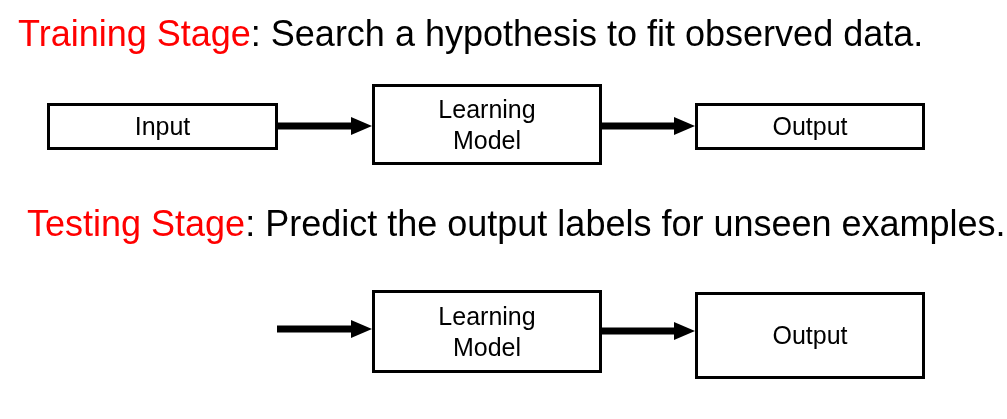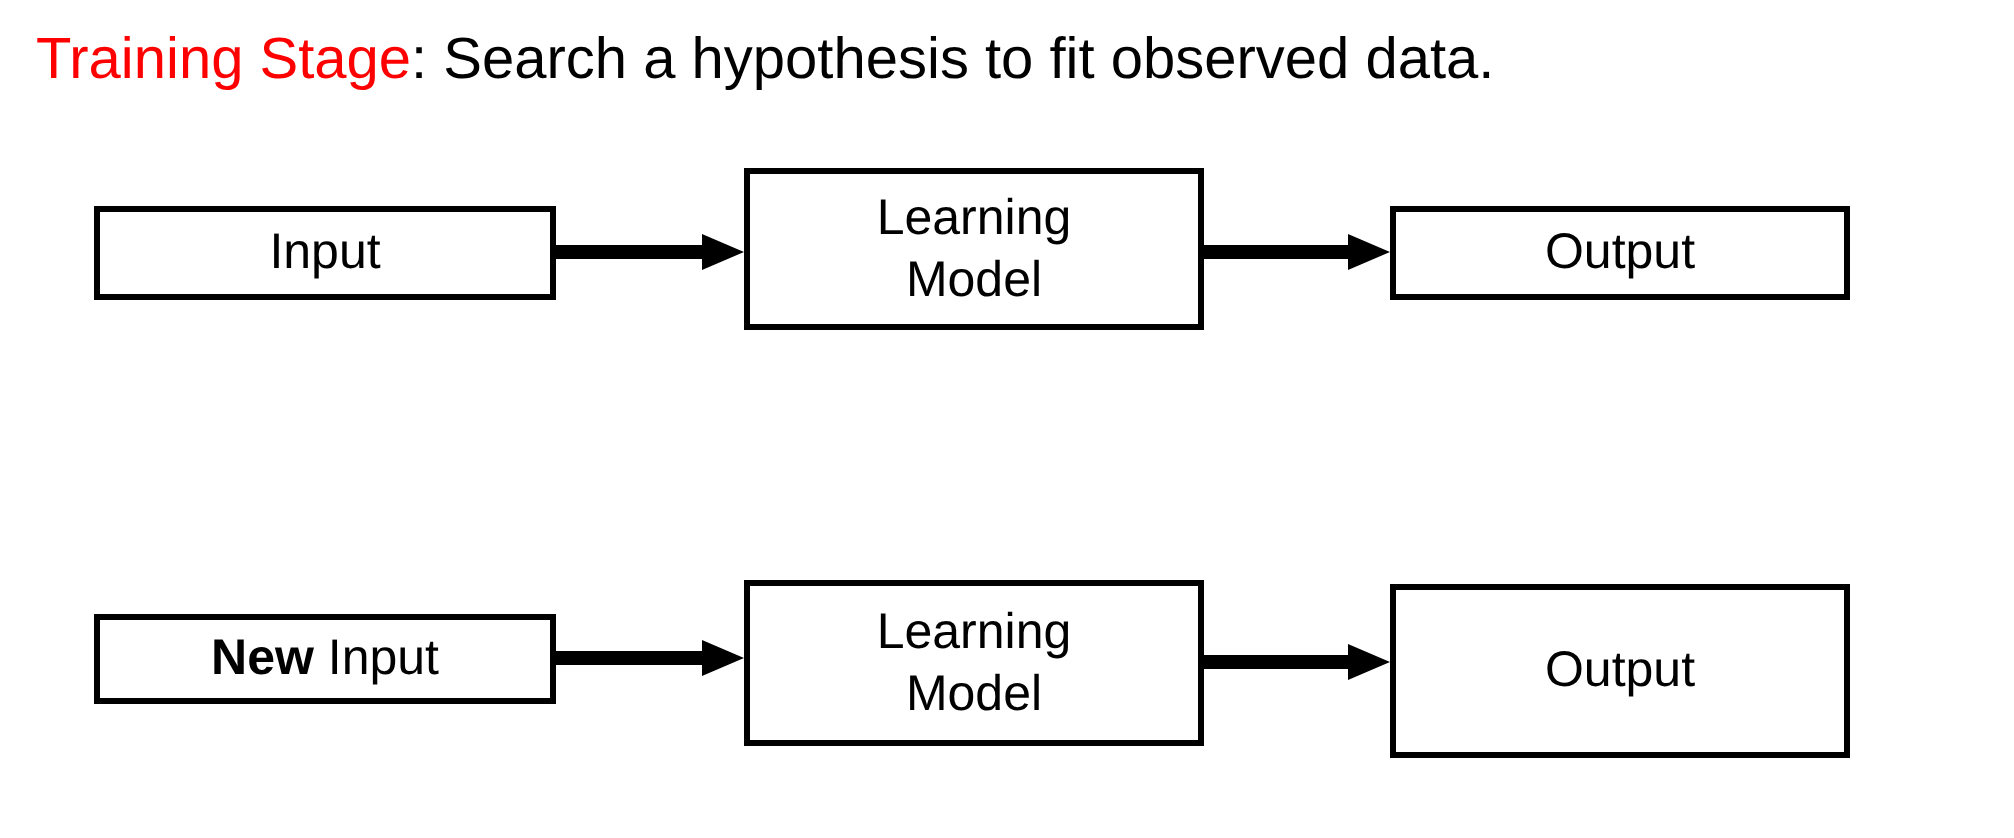--- a/index.html
+++ b/index.html
@@ -16,21 +16,21 @@
     width: 1007px;
     height: 419px;
     background: #ffffff;
     overflow: hidden;
   }
 
   
   .heading {
     position: absolute;
     white-space: nowrap;
-    font-size: 29px;
+    font-size: 36px;
     line-height: 1;
     color: #000000;
     font-weight: 400;
   }
   .heading .stage {
     color: #FF0000;
   }
   #heading-training { left: 18px; top: 16px; }
   #heading-testing  { left: 27px; top: 206px; }
 
@@ -114,24 +114,22 @@
     <svg width="96" height="30" viewBox="0 0 96 30" xmlns="http://www.w3.org/2000/svg">
       <rect x="0" y="11.5" width="78" height="7" fill="#000000"></rect>
       <polygon points="73,6 94,15 73,24" fill="#000000"></polygon>
     </svg>
   </div>
 
   <div class="flowbox" id="box-output">
     <span class="ln">Output</span>
   </div>
 
+  <div class="heading" id="heading-testing"><span class="stage">Testing Stage</span><span>: </span><span>Predict the output labels for unseen examples.</span></div>
 
-  <div class="flowbox" id="box-new-input">
-    <span class="ln"><span class="bold">New</span><span> Input</span></span>
-  </div>
 
   <div class="arrow" id="arrow-3">
     <svg width="97" height="30" viewBox="0 0 97 30" xmlns="http://www.w3.org/2000/svg">
       <rect x="0" y="11.5" width="79" height="7" fill="#000000"></rect>
       <polygon points="74,6 95,15 74,24" fill="#000000"></polygon>
     </svg>
   </div>
 
   <div class="flowbox" id="box-model-2">
     <span class="ln">Learning</span>

